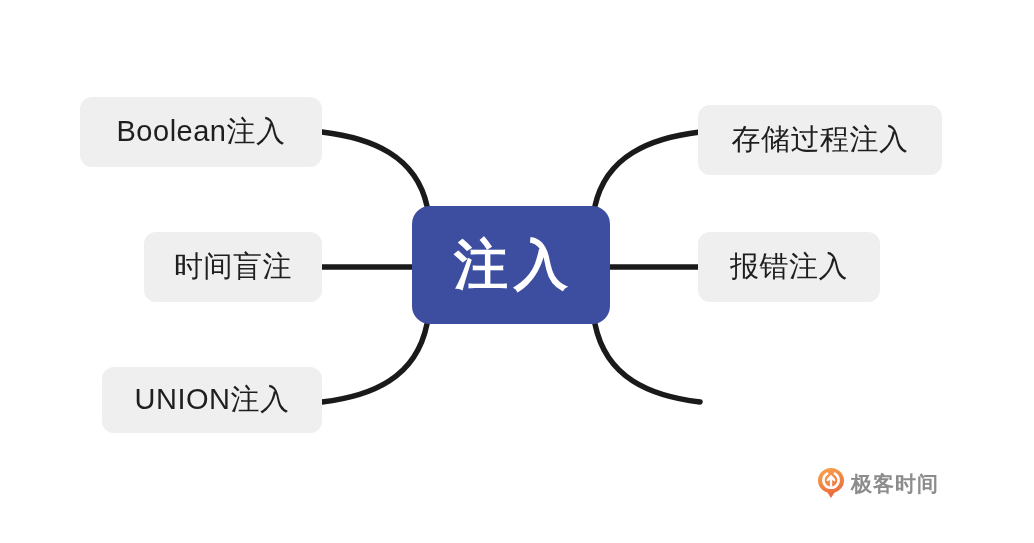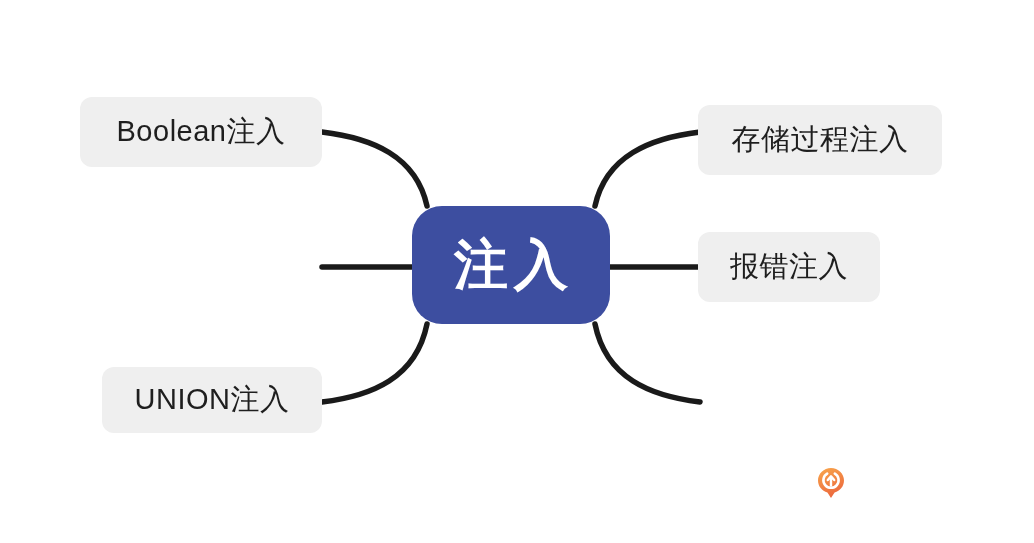--- a/index.html
+++ b/index.html
@@ -46,21 +46,21 @@
     color: var(--node-text);
     border-radius: 12px;
     font-size: 29px;
     font-weight: 500;
     letter-spacing: 0.5px;
     white-space: nowrap;
   }
   .node.center {
     background: var(--center-bg);
     color: var(--center-text);
-    border-radius: 30px;
+    border-radius: 18px;
     font-size: 54px;
     font-weight: 700;
     letter-spacing: 6px;
     text-indent: 6px;
   }
 
   
   .n-center     { left: 412px; top: 206px; width: 198px; height: 118px; }
   .n-boolean    { left:  80px; top:  97px; width: 242px; height: 70px; }
   .n-timeblind  { left: 144px; top: 232px; width: 178px; height: 70px; }
@@ -96,20 +96,21 @@
     <path class="connector" d="M 322 402 C 372 396, 416 378, 427 324"></path>
     <path class="connector" d="M 700 132 C 650 138, 606 156, 595 206"></path>
     <path class="connector" d="M 610 267 L 698 267"></path>
     <path class="connector" d="M 700 402 C 650 396, 606 378, 595 324"></path>
   </svg>
 
   <div class="node center n-center">注入</div>
 
   <div class="node n-boolean">Boolean注入</div>
 
+  <div class="node n-timeblind">时间盲注</div>
 
   <div class="node n-union">UNION注入</div>
 
   <div class="node n-storedproc">存储过程注入</div>
 
   <div class="node n-error">报错注入</div>
 
 
   <div class="logo">
     <svg width="26" height="31" viewBox="0 0 26 31" aria-hidden="true">
@@ -120,15 +121,16 @@
         </linearGradient>
       </defs>
 
       <path d="M13 0 C20.2 0 26 5.6 26 12.5 C26 18.2 22 23 16.6 24.4
                L13 30 L9.4 24.4 C4 23 0 18.2 0 12.5 C0 5.6 5.8 0 13 0 Z" fill="url(#gt-orange)"></path>
 
       <path d="M9.2 5.6 A7.6 7.6 0 1 0 16.8 5.6" fill="none" stroke="#FFFFFF" stroke-width="2.6" stroke-linecap="round"></path>
 
       <path d="M13 17.5 L13 9.5 M9.8 12 L13 8.3 L16.2 12" fill="none" stroke="#FFFFFF" stroke-width="2.4" stroke-linecap="round" stroke-linejoin="round"></path>
     </svg>
+    <span class="logo-text">极客时间</span>
   </div>
 
 </div>
 
 </body></html>

